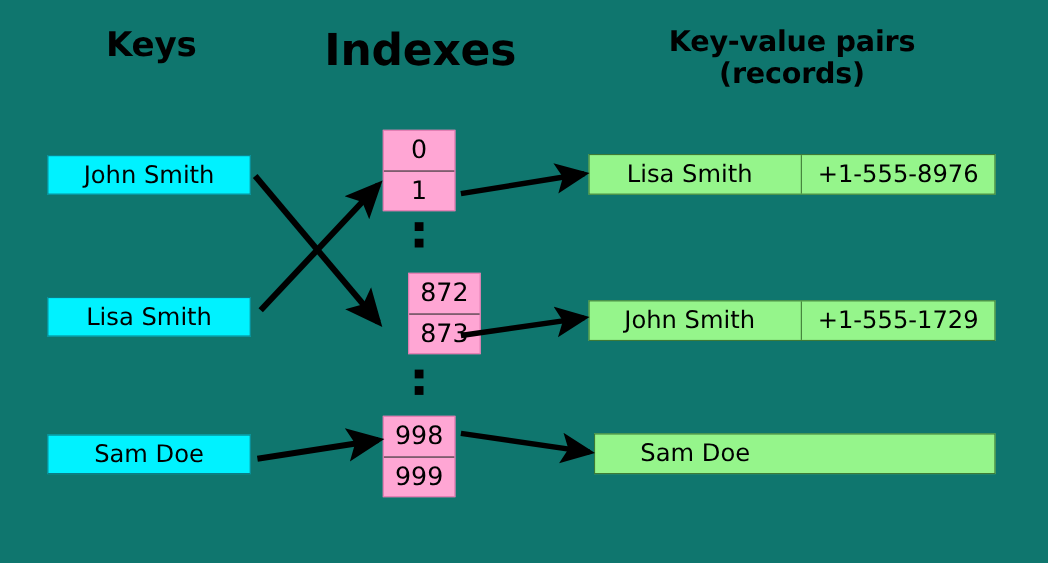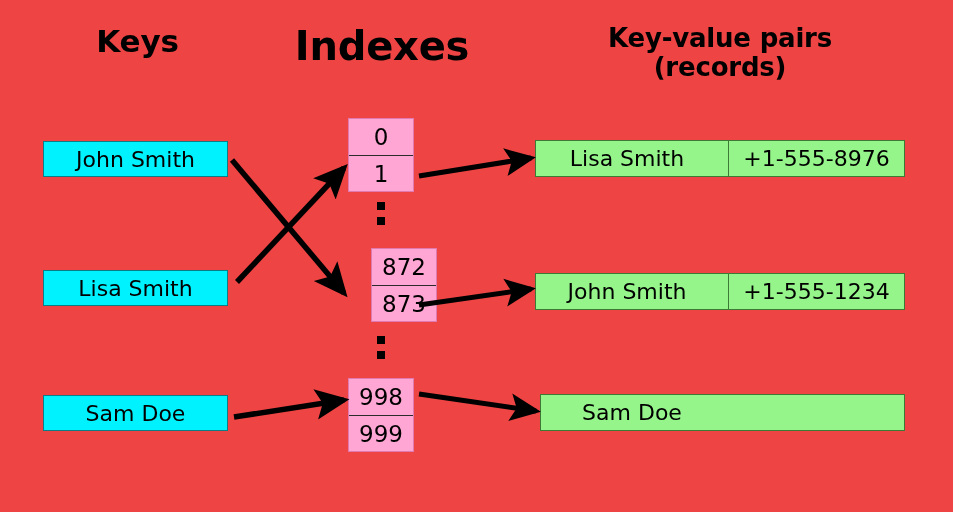--- a/index.html
+++ b/index.html
@@ -7,21 +7,21 @@
     padding: 0;
     background: #ffffff;
   }
   body {
     font-family: "DejaVu Sans", sans-serif;
   }
   #canvas {
     position: relative;
     width: 953px;
     height: 512px;
-    background: #ef4444;
+    background: #0f766e;
     overflow: hidden;
   }
   .col-title {
     position: absolute;
     font-weight: bold;
     color: #000000;
     text-align: center;
     line-height: 1.12;
     letter-spacing: -0.2px;
     white-space: pre-line;
@@ -168,21 +168,21 @@
     <div class="index-cell">998</div>
     <div class="index-cell">999</div>
   </div>
 
   <div class="record-box" style="left:535px; top:140px; width:370px;">
     <div class="record-key">Lisa Smith</div>
     <div class="record-val">+1-555-8976</div>
   </div>
   <div class="record-box" style="left:535px; top:273px; width:370px;">
     <div class="record-key">John Smith</div>
-    <div class="record-val">+1-555-1234</div>
+    <div class="record-val">+1-555-1729</div>
   </div>
   <div class="record-box" style="left:540px; top:394px; width:365px;">
     <div class="record-key">Sam Doe</div>
   </div>
 
   <svg id="arrows" viewBox="0 0 953 512">
     <defs>
       <marker id="ah" markerWidth="7" markerHeight="7" refX="5.2" refY="3" orient="auto" markerUnits="strokeWidth">
         <path d="M0,0.2 L6.2,3 L0,5.8 L1.3,3 Z" fill="#000000"></path>
       </marker>

